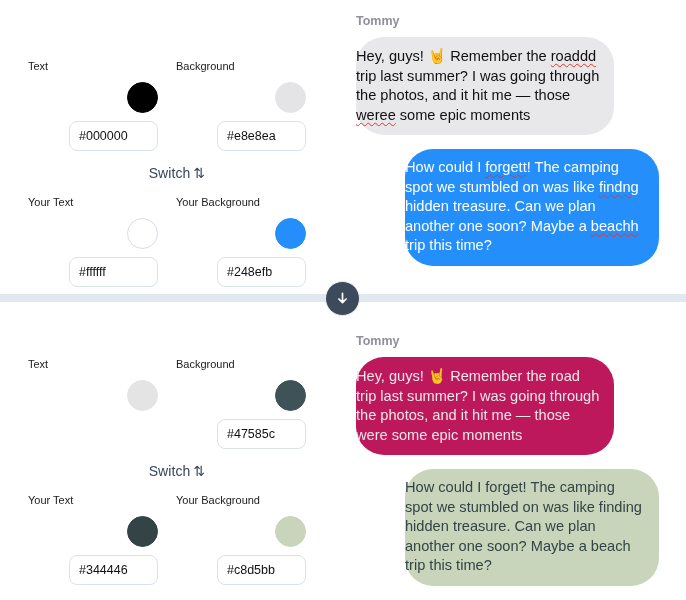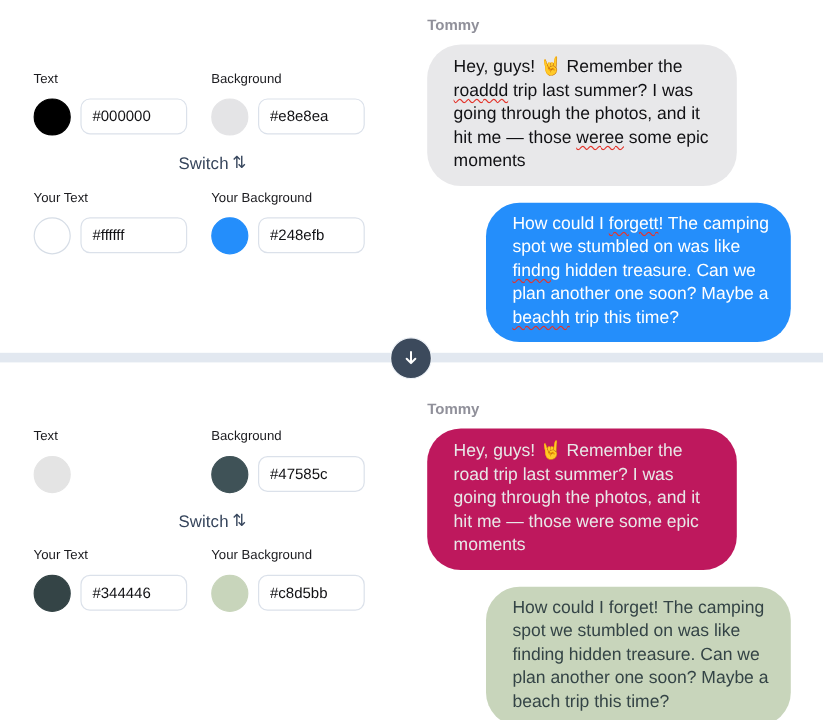--- a/index.html
+++ b/index.html
@@ -50,21 +50,22 @@
   }
   .field-label {
     font-size: 11px;
     color: #1b1b1f;
     margin-bottom: 8px;
     line-height: 16px;
     white-space: nowrap;
   }
   .field-control {
     display: flex;
-    align-items: flex-start;
+    flex-direction: column;
+    align-items: flex-end;
     gap: 8px;
   }
   .swatch {
     width: 31px;
     height: 31px;
     border-radius: 50%;
     flex: 0 0 31px;
     box-sizing: border-box;
     cursor: pointer;
   }
@@ -125,21 +126,21 @@
 
   .sender-name {
     font-size: 12.5px;
     color: #90909a;
     margin-bottom: 8px;
     line-height: 15px;
     font-weight: bold;
   }
   .bubble {
     border-radius: 28px;
-    padding: 9px 14px 10px 22px;
+    padding: 9px 14px 10px 0;
     font-size: 14.6px;
     line-height: 19.5px;
     box-sizing: border-box;
     word-wrap: break-word;
   }
   .bubble-in {
     display: inline-block;
     max-width: 258px;
   }
   .row-out {

